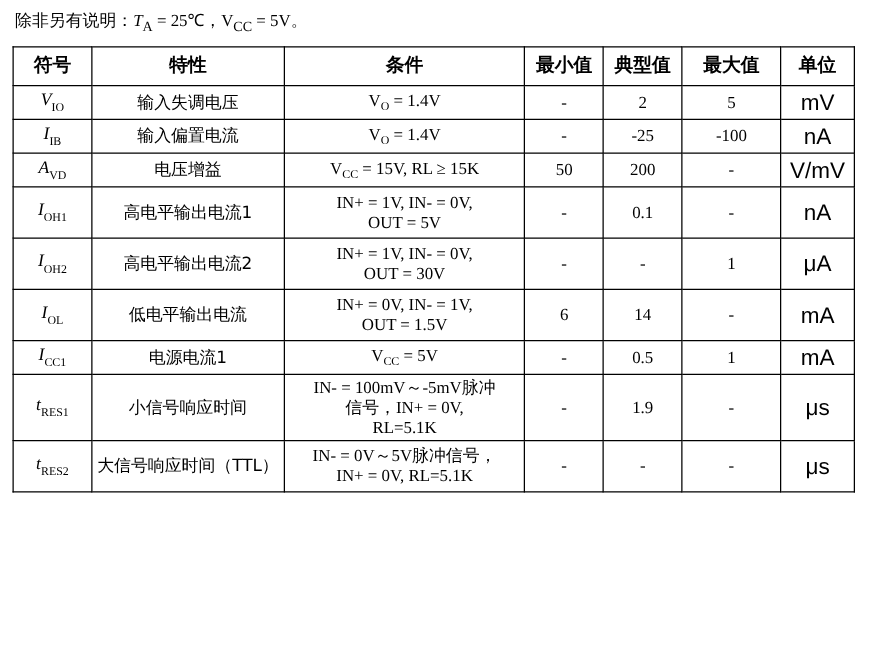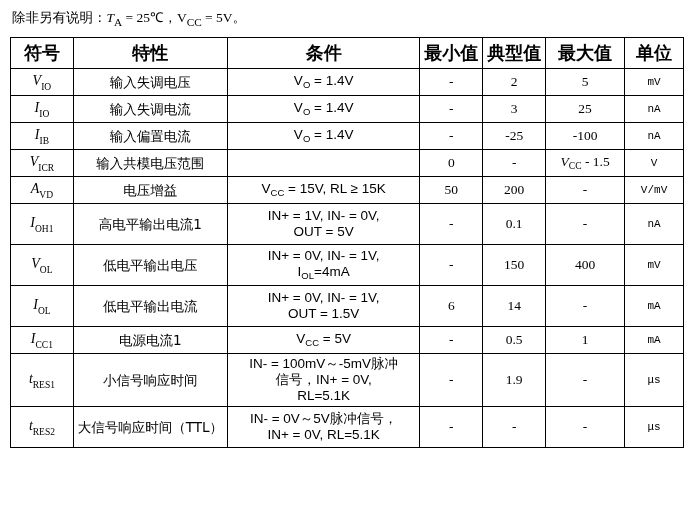--- a/index.html
+++ b/index.html
@@ -38,21 +38,21 @@
   table.spec th, table.spec td {
     border: 1px solid #000000;
     padding: 2px 3px;
     text-align: center;
     vertical-align: middle;
     line-height: 16px;
   }
   table.spec th {
     font-weight: bold;
     font-family: Liberation Sans, sans-serif;
-    font-size: 18px;
+    font-size: 15px;
     height: 26px;
   }
   .col-sym  { width: 62px; }
   .col-char { width: 152px; }
   .col-cond { width: 190px; }
   .col-min  { width: 62px; }
   .col-typ  { width: 62px; }
   .col-max  { width: 78px; }
   .col-unit { width: 58px; }
 
@@ -68,43 +68,43 @@
     vertical-align: baseline;
     position: relative;
     top: 5px;
   }
   td.char {
     font-family: "DejaVu Sans", sans-serif;
     font-size: 13.5px;
     margin-top: 33px;
   }
   td.cond {
-    font-family: Liberation Sans, sans-serif;
+    font-family: Liberation Serif, serif;
     font-size: 13.5px;
     line-height: 17px;
     margin-top: 15px;
   }
   td.cond .sub {
     font-size: 9.5px;
     position: relative;
     top: 3px;
   }
   td.num {
     font-family: "Liberation Serif", serif;
     font-size: 13.5px;
   }
   td.num .sub {
     font-size: 9.5px;
     position: relative;
     top: 3px;
   }
   td.num .it { font-style: italic; }
   td.unit {
-    font-family: Liberation Mono, monospace;
-    font-size: 11px;
+    font-family: Liberation Sans, sans-serif;
+    font-size: 18px;
   }
   .r1 { height: 27px; }
   .r2 { height: 41px; }
   .r3 { height: 52px; }
 </style>
 </head>
 <body>
 
 <div class="page">
 
@@ -137,72 +137,54 @@
         <tr class="r1">
           <td class="sym">V<span class="sub">IO</span></td>
           <td class="char">输入失调电压</td>
           <td class="cond">V<span class="sub">O</span> = 1.4V</td>
           <td class="num">-</td>
           <td class="num">2</td>
           <td class="num">5</td>
           <td class="unit">mV</td>
         </tr>
         <tr class="r1">
-          <td class="sym">I<span class="sub">IO</span></td>
-          <td class="char">输入失调电流</td>
-          <td class="cond">V<span class="sub">O</span> = 1.4V</td>
-          <td class="num">-</td>
-          <td class="num">3</td>
-          <td class="num">25</td>
-          <td class="unit">nA</td>
-        </tr>
-        <tr class="r1">
           <td class="sym">I<span class="sub">IB</span></td>
           <td class="char">输入偏置电流</td>
           <td class="cond">V<span class="sub">O</span> = 1.4V</td>
           <td class="num">-</td>
           <td class="num">-25</td>
           <td class="num">-100</td>
           <td class="unit">nA</td>
-        </tr>
-        <tr class="r1">
-          <td class="sym">V<span class="sub">ICR</span></td>
-          <td class="char">输入共模电压范围</td>
-          <td class="cond"></td>
-          <td class="num">0</td>
-          <td class="num">-</td>
-          <td class="num"><span class="it">V</span><span class="sub">CC</span> - 1.5</td>
-          <td class="unit">V</td>
         </tr>
         <tr class="r1">
           <td class="sym">A<span class="sub">VD</span></td>
           <td class="char">电压增益</td>
           <td class="cond">V<span class="sub">CC</span> = 15V,  RL ≥ 15K</td>
           <td class="num">50</td>
           <td class="num">200</td>
           <td class="num">-</td>
           <td class="unit">V/mV</td>
         </tr>
         <tr class="r2">
           <td class="sym">I<span class="sub">OH1</span></td>
           <td class="char">高电平输出电流1</td>
           <td class="cond">IN+ = 1V,   IN- = 0V,<br>OUT = 5V</td>
           <td class="num">-</td>
           <td class="num">0.1</td>
           <td class="num">-</td>
           <td class="unit">nA</td>
         </tr>
         <tr class="r2">
-          <td class="sym">V<span class="sub">OL</span></td>
-          <td class="char">低电平输出电压</td>
-          <td class="cond">IN+ = 0V,   IN- = 1V,<br>I<span class="sub">OL</span>=4mA</td>
-          <td class="num">-</td>
-          <td class="num">150</td>
-          <td class="num">400</td>
-          <td class="unit">mV</td>
+          <td class="sym">I<span class="sub">OH2</span></td>
+          <td class="char">高电平输出电流2</td>
+          <td class="cond">IN+ = 1V,   IN- = 0V,<br>OUT = 30V</td>
+          <td class="num">-</td>
+          <td class="num">-</td>
+          <td class="num">1</td>
+          <td class="unit">μA</td>
         </tr>
         <tr class="r2">
           <td class="sym">I<span class="sub">OL</span></td>
           <td class="char">低电平输出电流</td>
           <td class="cond">IN+ = 0V,   IN- = 1V,<br>OUT = 1.5V</td>
           <td class="num">6</td>
           <td class="num">14</td>
           <td class="num">-</td>
           <td class="unit">mA</td>
         </tr>

